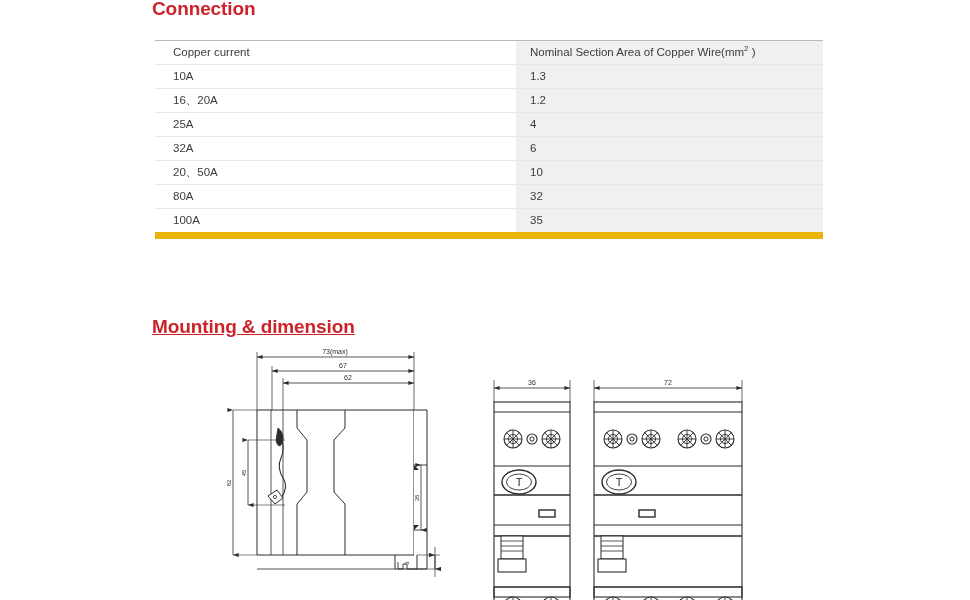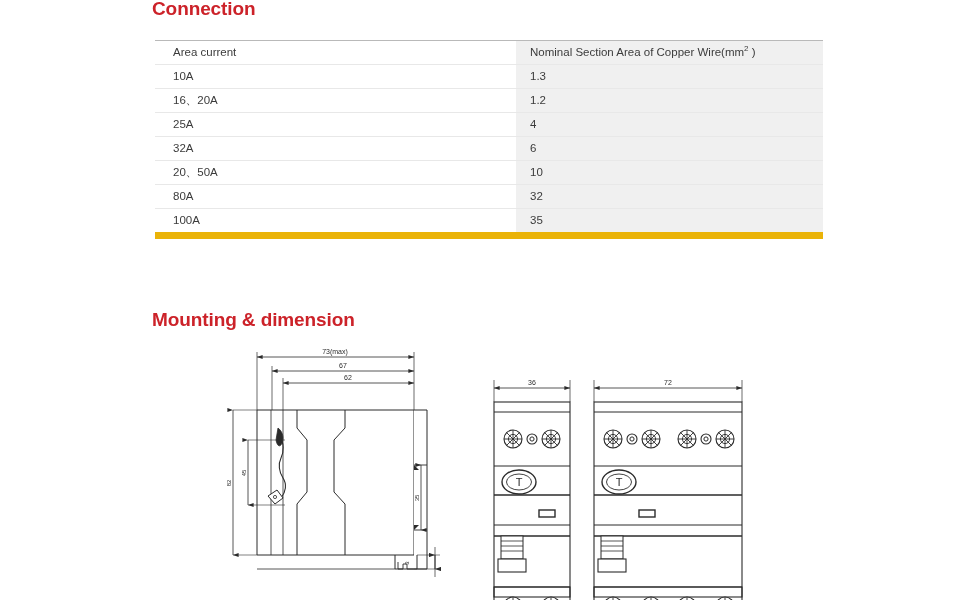--- a/index.html
+++ b/index.html
@@ -20,21 +20,21 @@
   .section-heading {
     position: absolute;
     left: 152px;
     font-size: 19px;
     font-weight: bold;
     color: #cc2229;
     letter-spacing: -0.1px;
     white-space: nowrap;
   }
   #heading-connection { top: -2px; }
-  #heading-mounting  { top: 309px; }
+  #heading-mounting  { top: 316px; text-decoration: underline; }
 
   
   .spec-table {
     position: absolute;
     left: 155px;
     top: 40px;
     width: 668px;
     border-collapse: collapse;
     table-layout: fixed;
   }
@@ -101,21 +101,21 @@
 
 <div id="heading-connection" class="section-heading">Connection</div>
 
 <table class="spec-table">
   <colgroup>
     <col class="col-left">
     <col class="col-right">
   </colgroup>
   <thead>
     <tr>
-      <th>Area current</th>
+      <th>Copper current</th>
       <th><span>Nominal Section Area of Copper Wire(mm</span><sup>2</sup><span> )</span></th>
     </tr>
   </thead>
   <tbody>
     <tr>
       <td>10A</td>
       <td>1.3</td>
     </tr>
     <tr>
       <td>16、20A</td>

